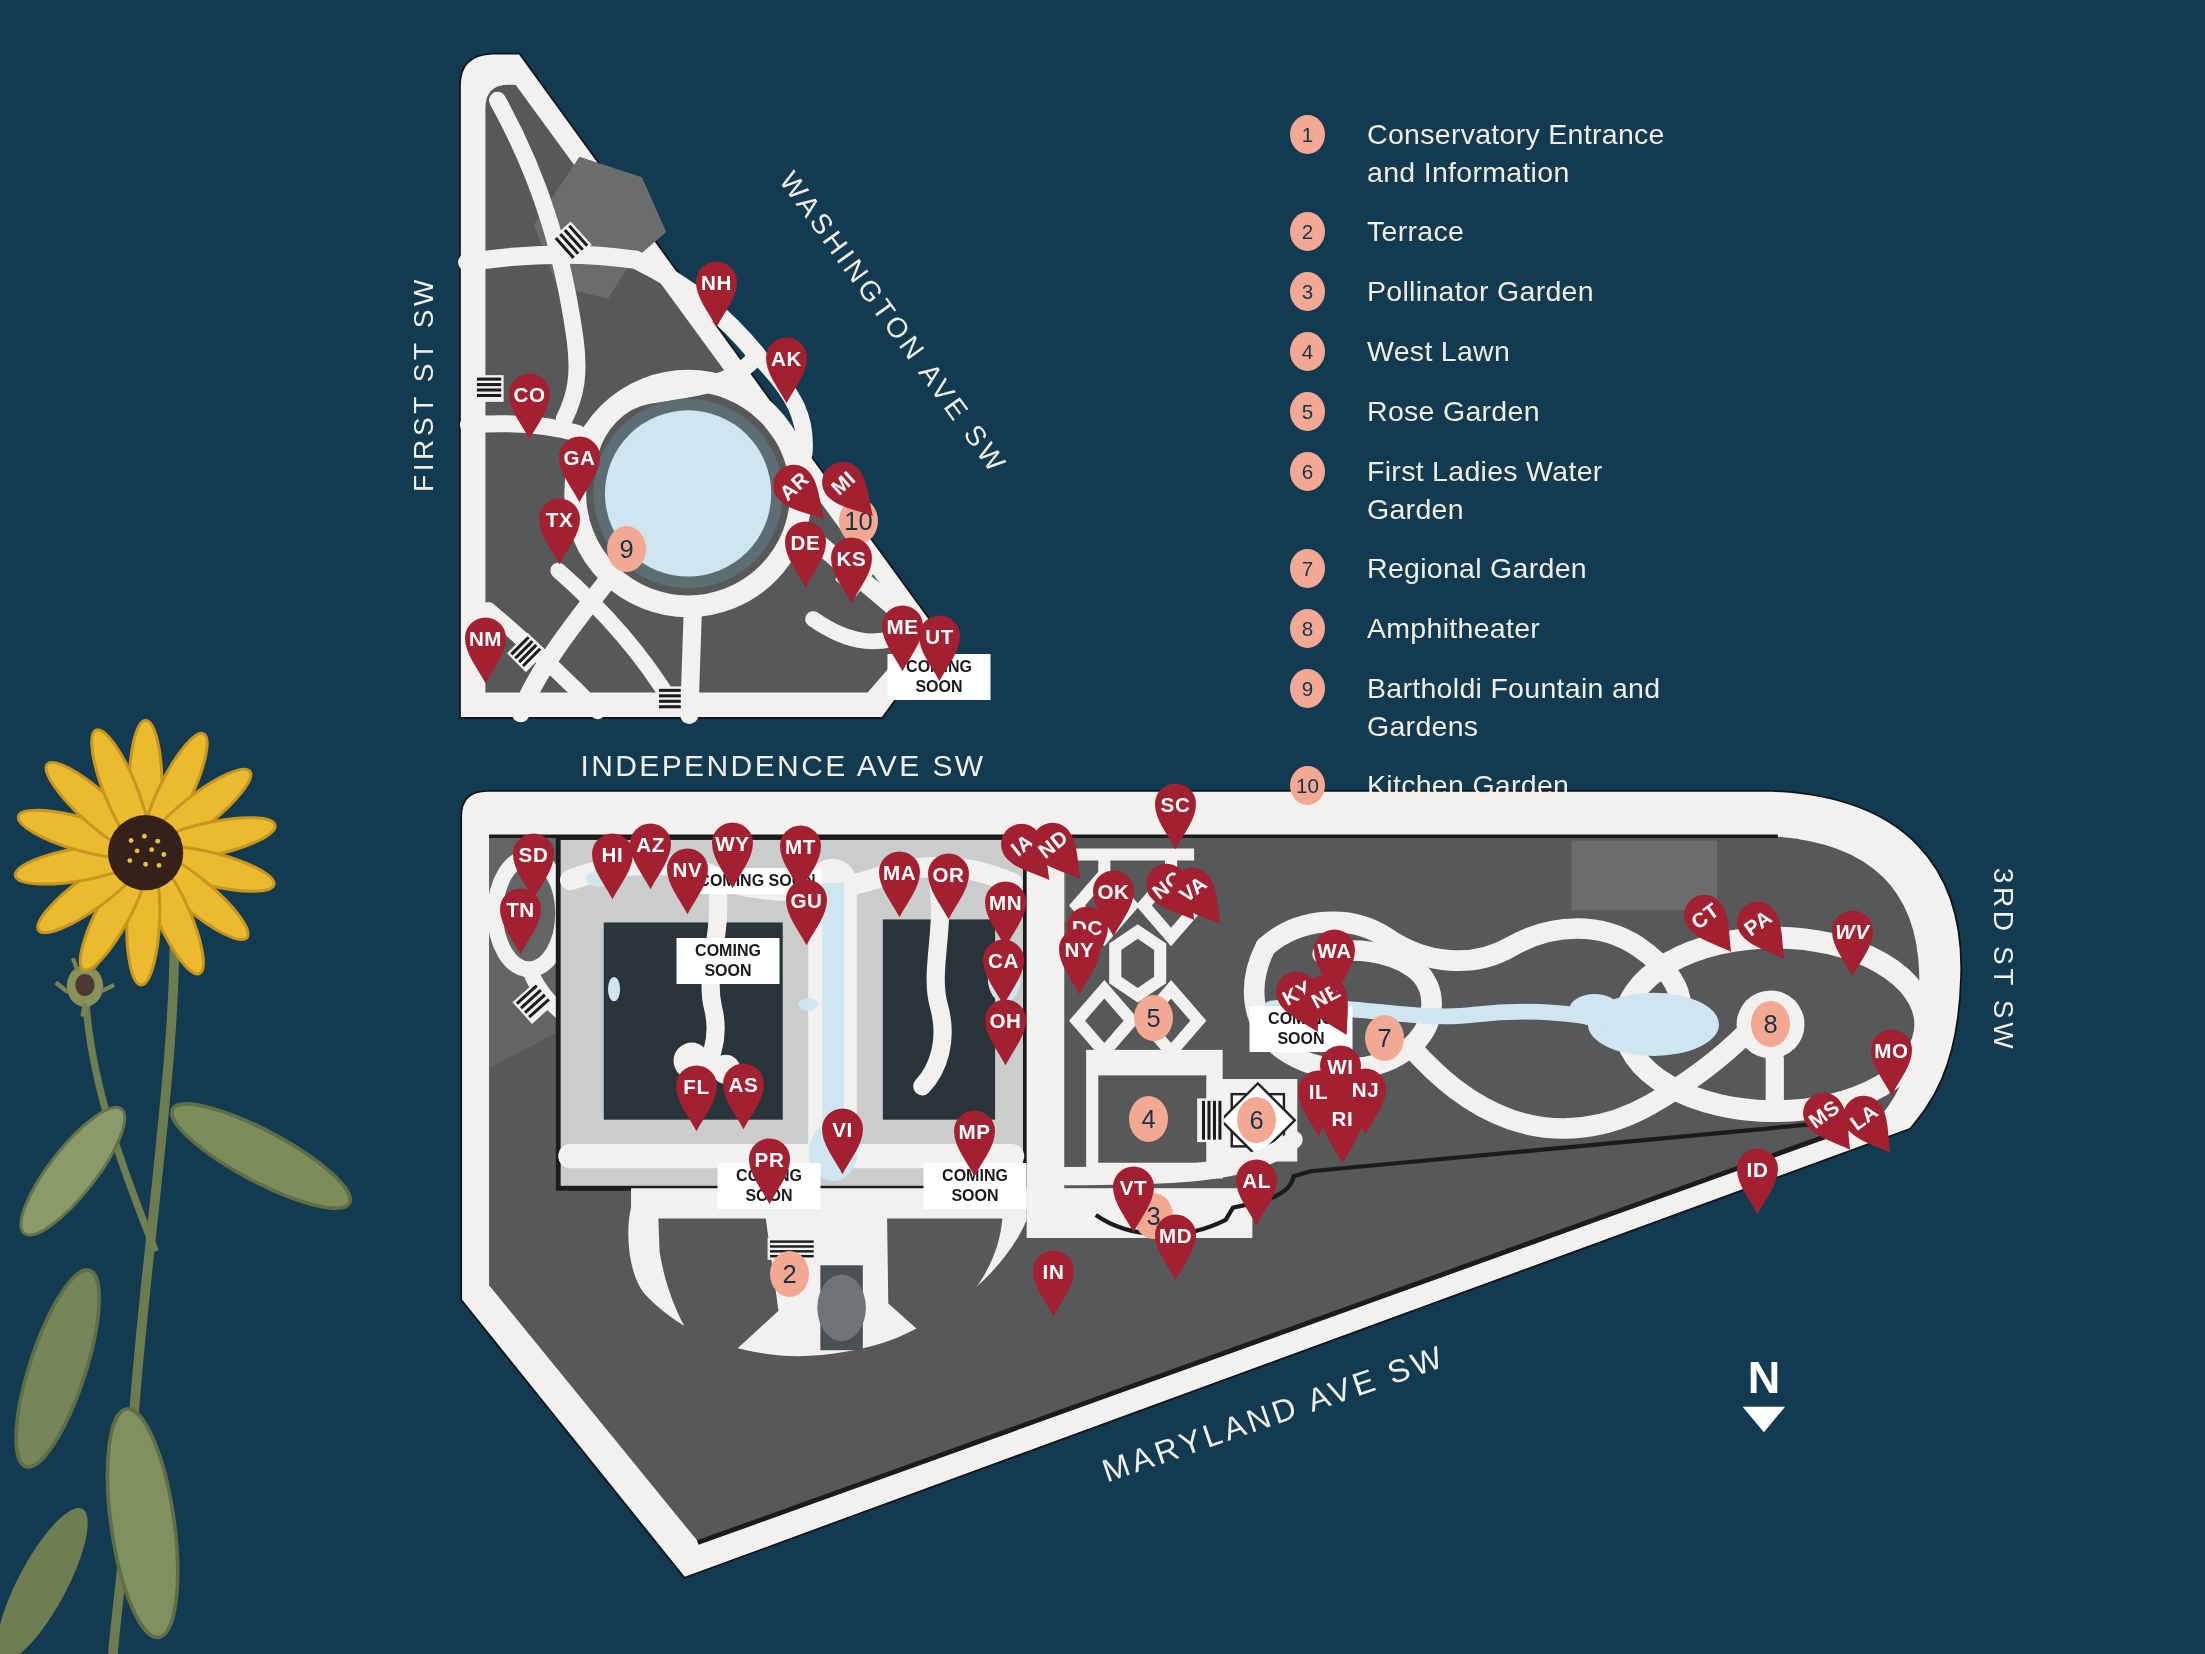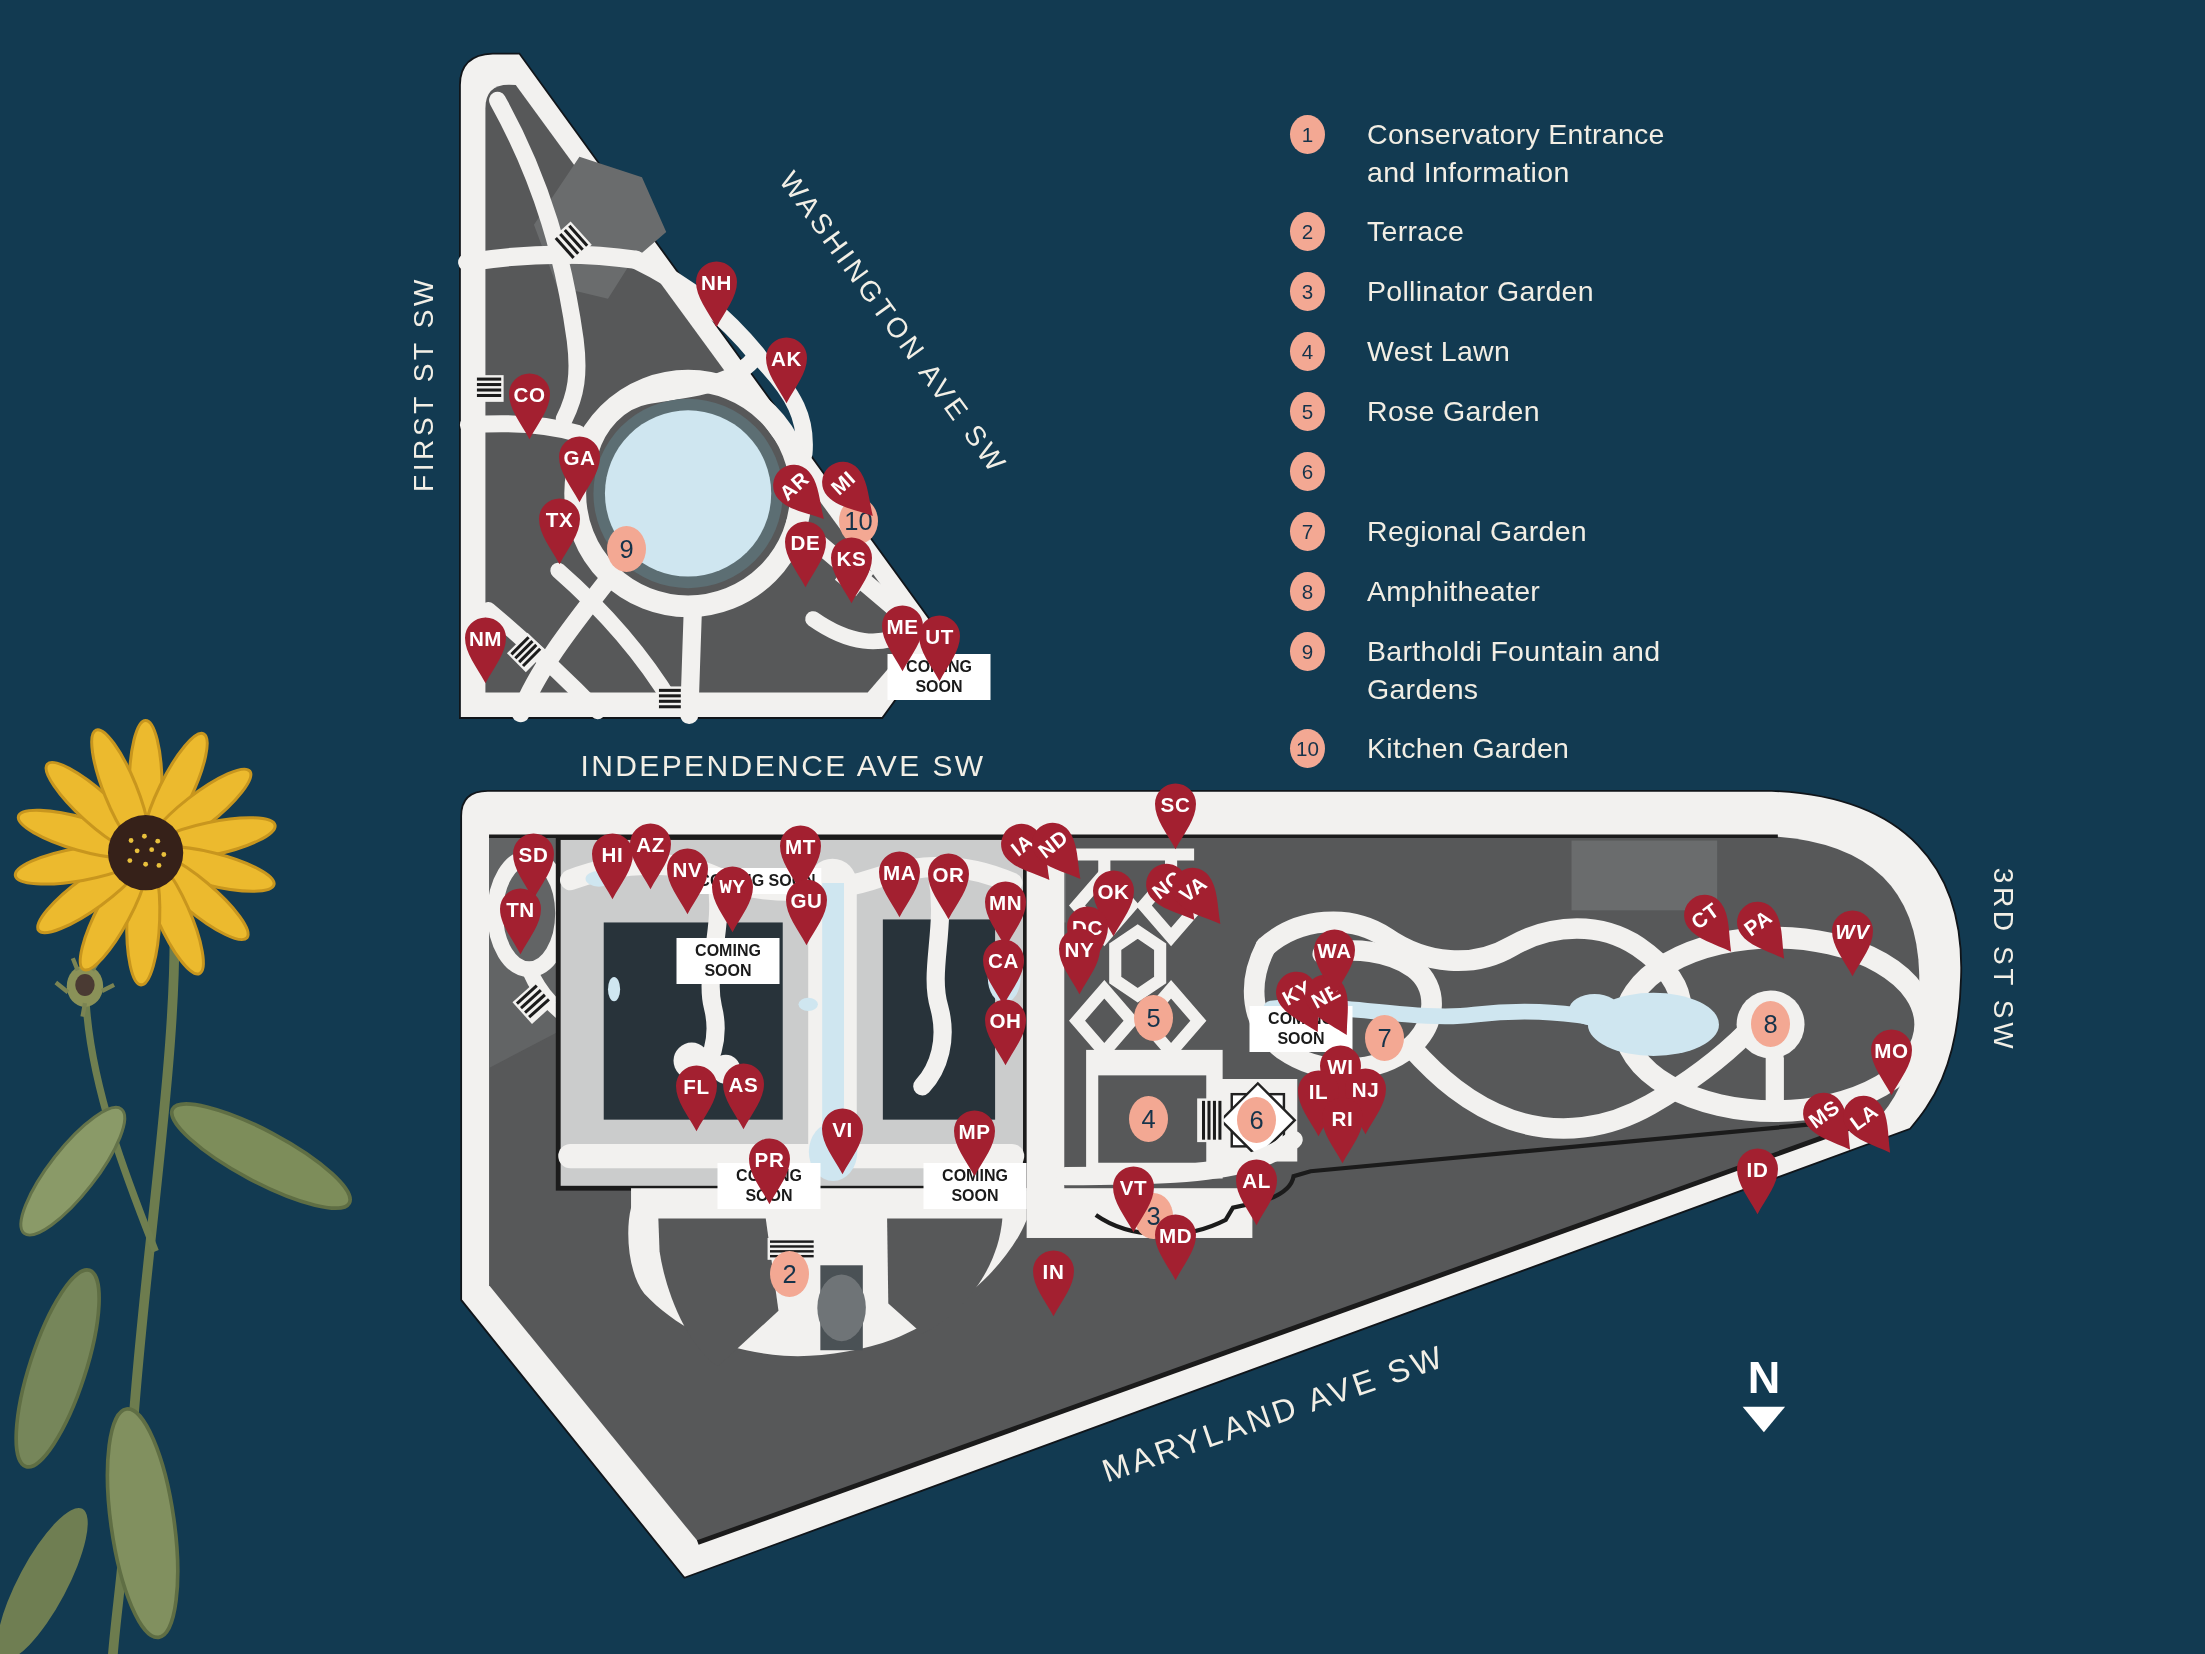--- a/index.html
+++ b/index.html
@@ -335,20 +335,21 @@
       <div class="legend-row">
       <div class="legend-badge">
         <span>5</span>
       </div>
       <div class="legend-label">Rose Garden</div>
     </div>
       <div class="legend-row">
       <div class="legend-badge">
         <span>6</span>
       </div>
+      <div class="legend-label">First Ladies Water Garden</div>
     </div>
       <div class="legend-row">
       <div class="legend-badge">
         <span>7</span>
       </div>
       <div class="legend-label">Regional Garden</div>
     </div>
       <div class="legend-row">
       <div class="legend-badge">
         <span>8</span>
@@ -514,21 +515,21 @@
         <path d="M39,114 C24,86 5,64 5,39 A34,34 0 1 1 73,39 C73,64 54,86 39,114 Z" fill="#a32030"></path>
       </svg>
       <span class="pin-label">TN</span>
     </div>
       <div class="pin" style="left: 664px; top: 845px;">
       <svg width="47" height="72" viewBox="0 0 78 118">
         <path d="M39,114 C24,86 5,64 5,39 A34,34 0 1 1 73,39 C73,64 54,86 39,114 Z" fill="#a32030"></path>
       </svg>
       <span class="pin-label">NV</span>
     </div>
-      <div class="pin" style="left: 709px; top: 863px; font-family: Liberation Mono, monospace;">
+      <div class="pin" style="left: 709px; top: 819px;">
       <svg width="47" height="72" viewBox="0 0 78 118">
         <path d="M39,114 C24,86 5,64 5,39 A34,34 0 1 1 73,39 C73,64 54,86 39,114 Z" fill="#a32030"></path>
       </svg>
       <span class="pin-label">WY</span>
     </div>
       <div class="pin" style="left: 733px; top: 822px; margin-left: 44px;">
       <svg width="47" height="72" viewBox="0 0 78 118">
         <path d="M39,114 C24,86 5,64 5,39 A34,34 0 1 1 73,39 C73,64 54,86 39,114 Z" fill="#a32030"></path>
       </svg>
       <span class="pin-label">MT</span>

